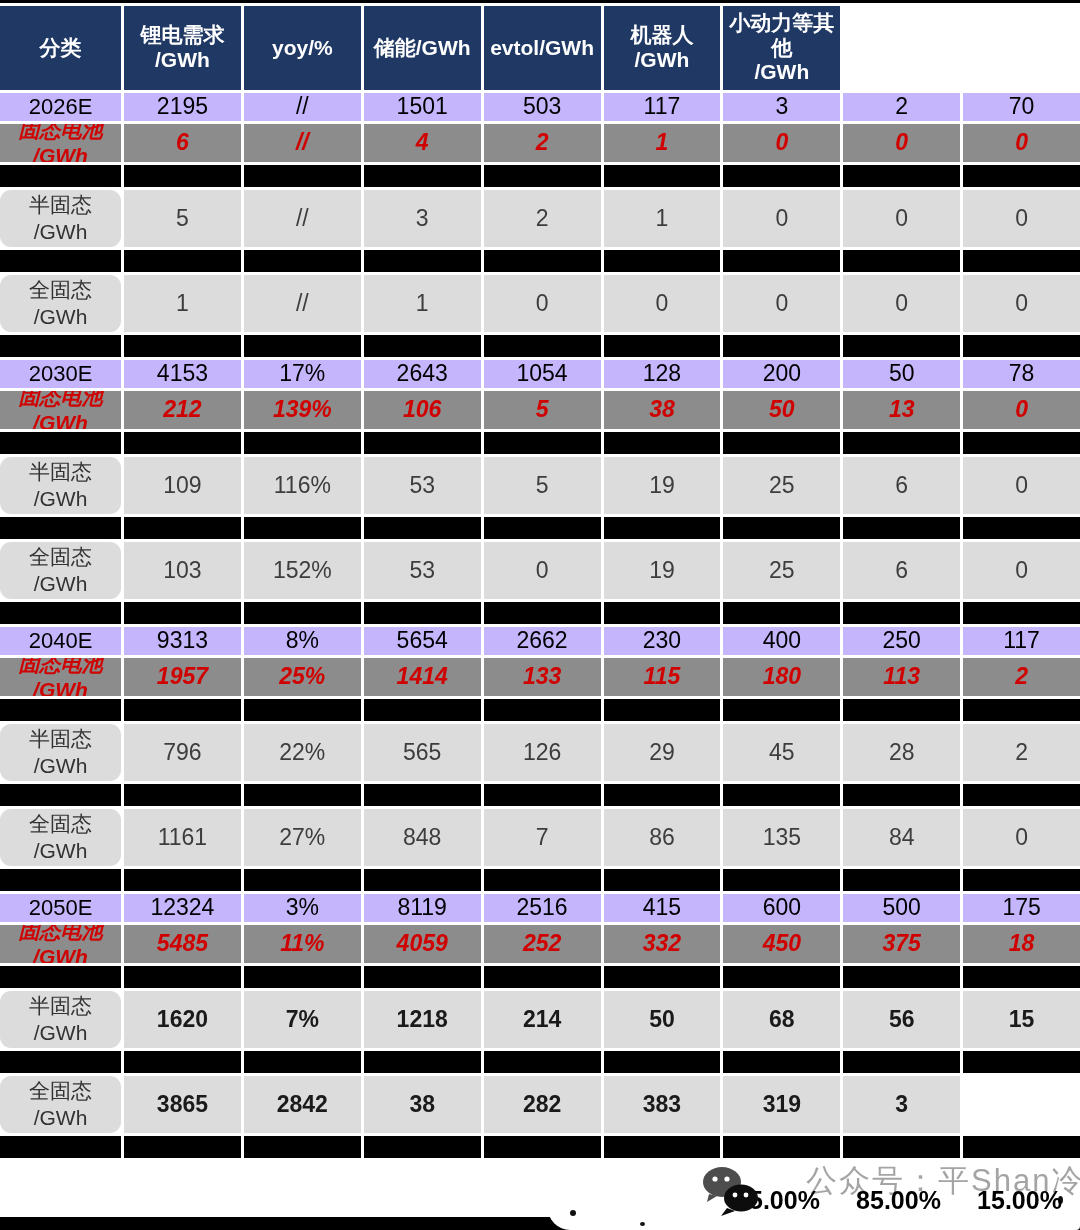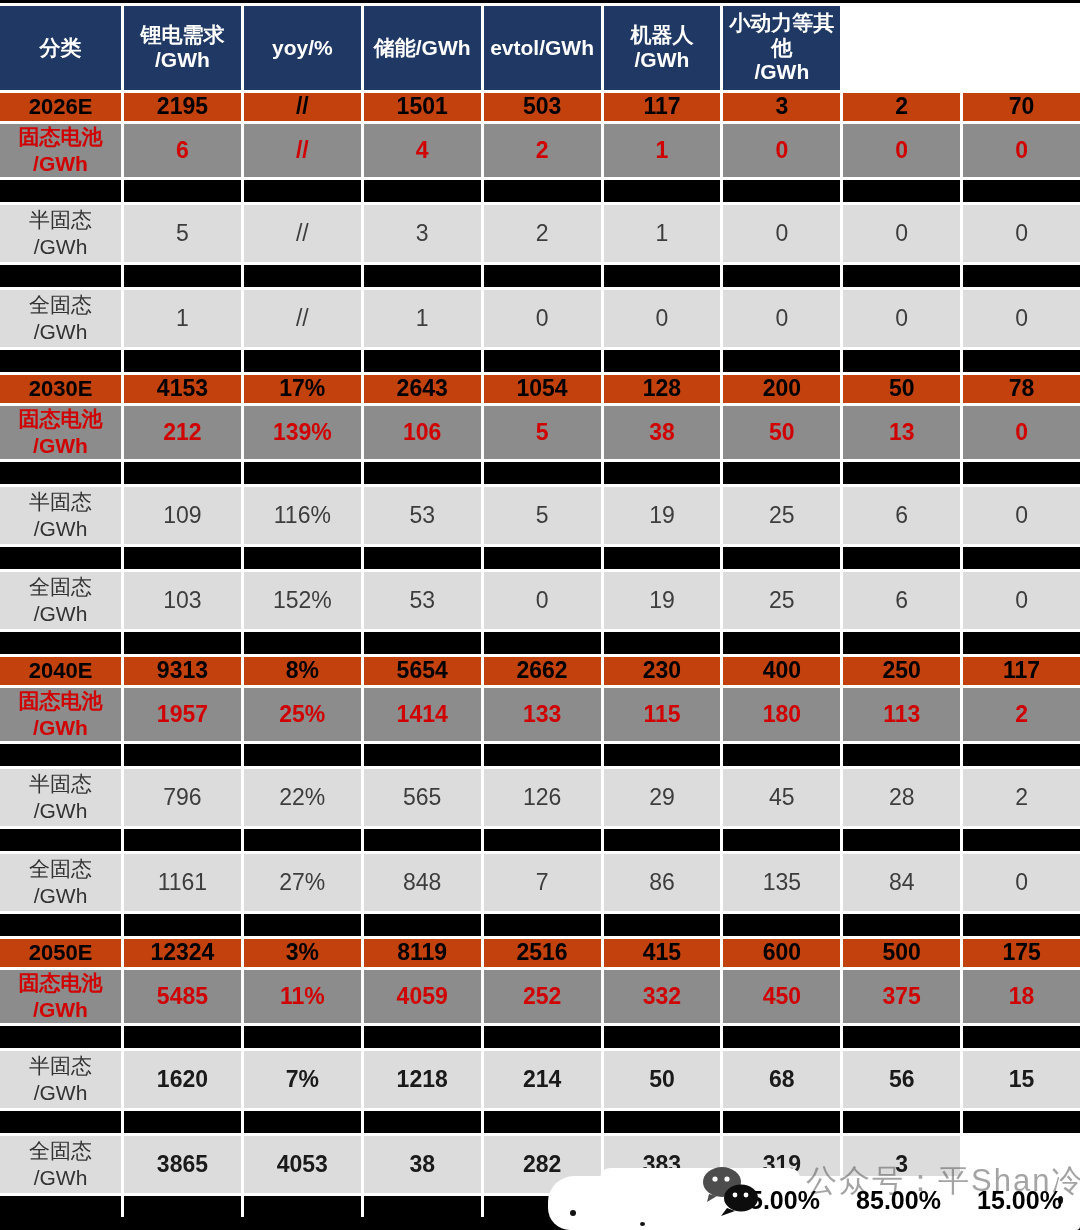--- a/index.html
+++ b/index.html
@@ -12,30 +12,30 @@
   .topbar{height:3px;background:#000;}
   .row{display:grid;grid-template-columns:121px repeat(8,1fr);column-gap:3px;}
 
   .cell{display:flex;align-items:center;justify-content:center;text-align:center;
         white-space:pre-line;line-height:1.18;overflow:hidden;}
 
   .r-header{height:84px;}
   .r-header .cell{background:#1F3864;color:#ffffff;font-weight:bold;font-size:21px;}
 
   .r-year{height:28px;}
-  .r-year .cell{background:#c2410c;color:#000000;font-weight:bold;font-size:23px;}
+  .r-year .cell{background:#c4b5fd;color:#000000;font-weight:normal;font-size:23px;}
   .r-year .cell.label{font-size:22px;}
 
-  .r-solid{height:53px;}
+  .r-solid{height:38px;font-style:italic;}
   .r-solid .cell{background:#8C8C8C;color:#D00000;font-weight:bold;font-size:23px;}
   .r-solid .cell.label{font-size:21px;line-height:1.25;}
 
   .r-semi,.r-full{height:57px;}
   .r-semi .cell,.r-full .cell{background:#DCDCDC;color:#3d3d3d;font-size:23px;}
-  .r-semi .cell.label,.r-full .cell.label{font-size:21px;line-height:1.25;color:#333;}
+  .r-semi .cell.label,.r-full .cell.label{font-size:21px;line-height:1.25;color:#333;border-radius:11px;}
   .row.boldvals .cell{font-weight:bold;color:#1a1a1a;}
   .row.boldvals .cell.label{font-weight:normal;color:#333;}
 
   .r-spacer{height:22px;}
   .r-spacer .cell{background:#000000;}
 
   .bottomband{position:absolute;left:0;bottom:0;width:1080px;height:13px;background:#000;}
 
   
   .wm-blob{position:absolute;left:548px;top:1176px;width:532px;height:54px;
@@ -362,21 +362,21 @@
         <div class="cell"></div>
         <div class="cell"></div>
         <div class="cell"></div>
         <div class="cell"></div>
         <div class="cell"></div>
       </div>
       <div class="row r-full boldvals">
         <div class="cell label">全固态
 /GWh</div>
         <div class="cell">3865</div>
-        <div class="cell">4053</div>
+        <div class="cell">2842</div>
         <div class="cell">38</div>
         <div class="cell">282</div>
         <div class="cell">383</div>
         <div class="cell">319</div>
         <div class="cell">3</div>
       </div>
       <div class="row r-spacer">
         <div class="cell"></div>
         <div class="cell"></div>
         <div class="cell"></div>

